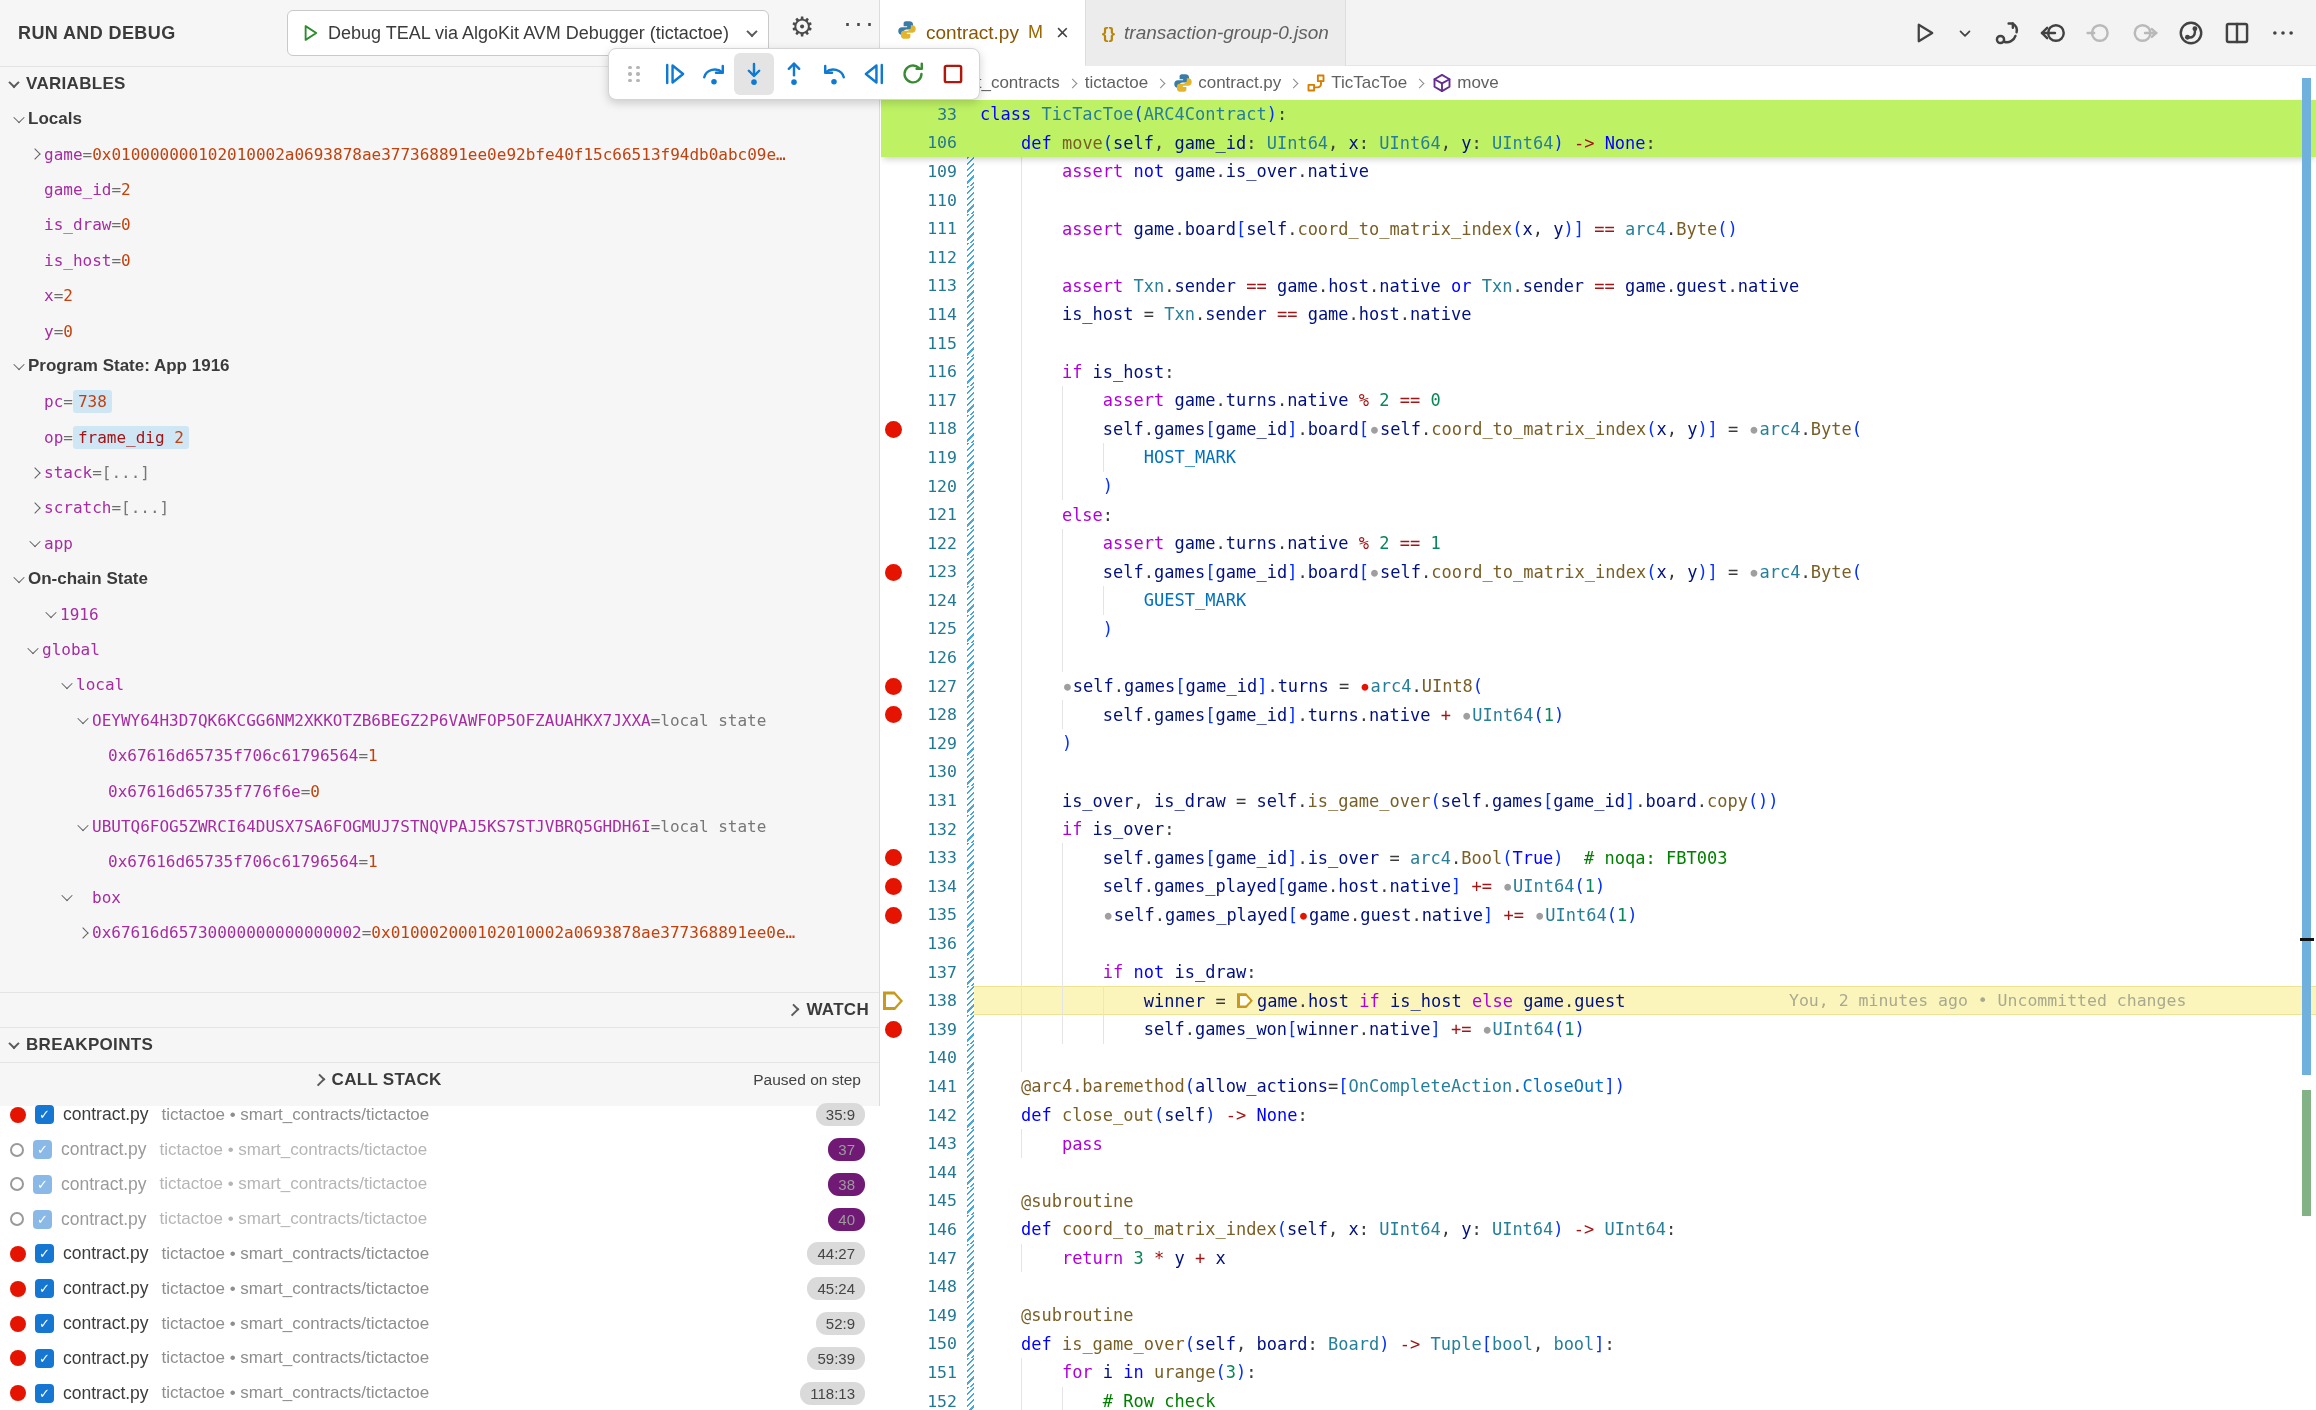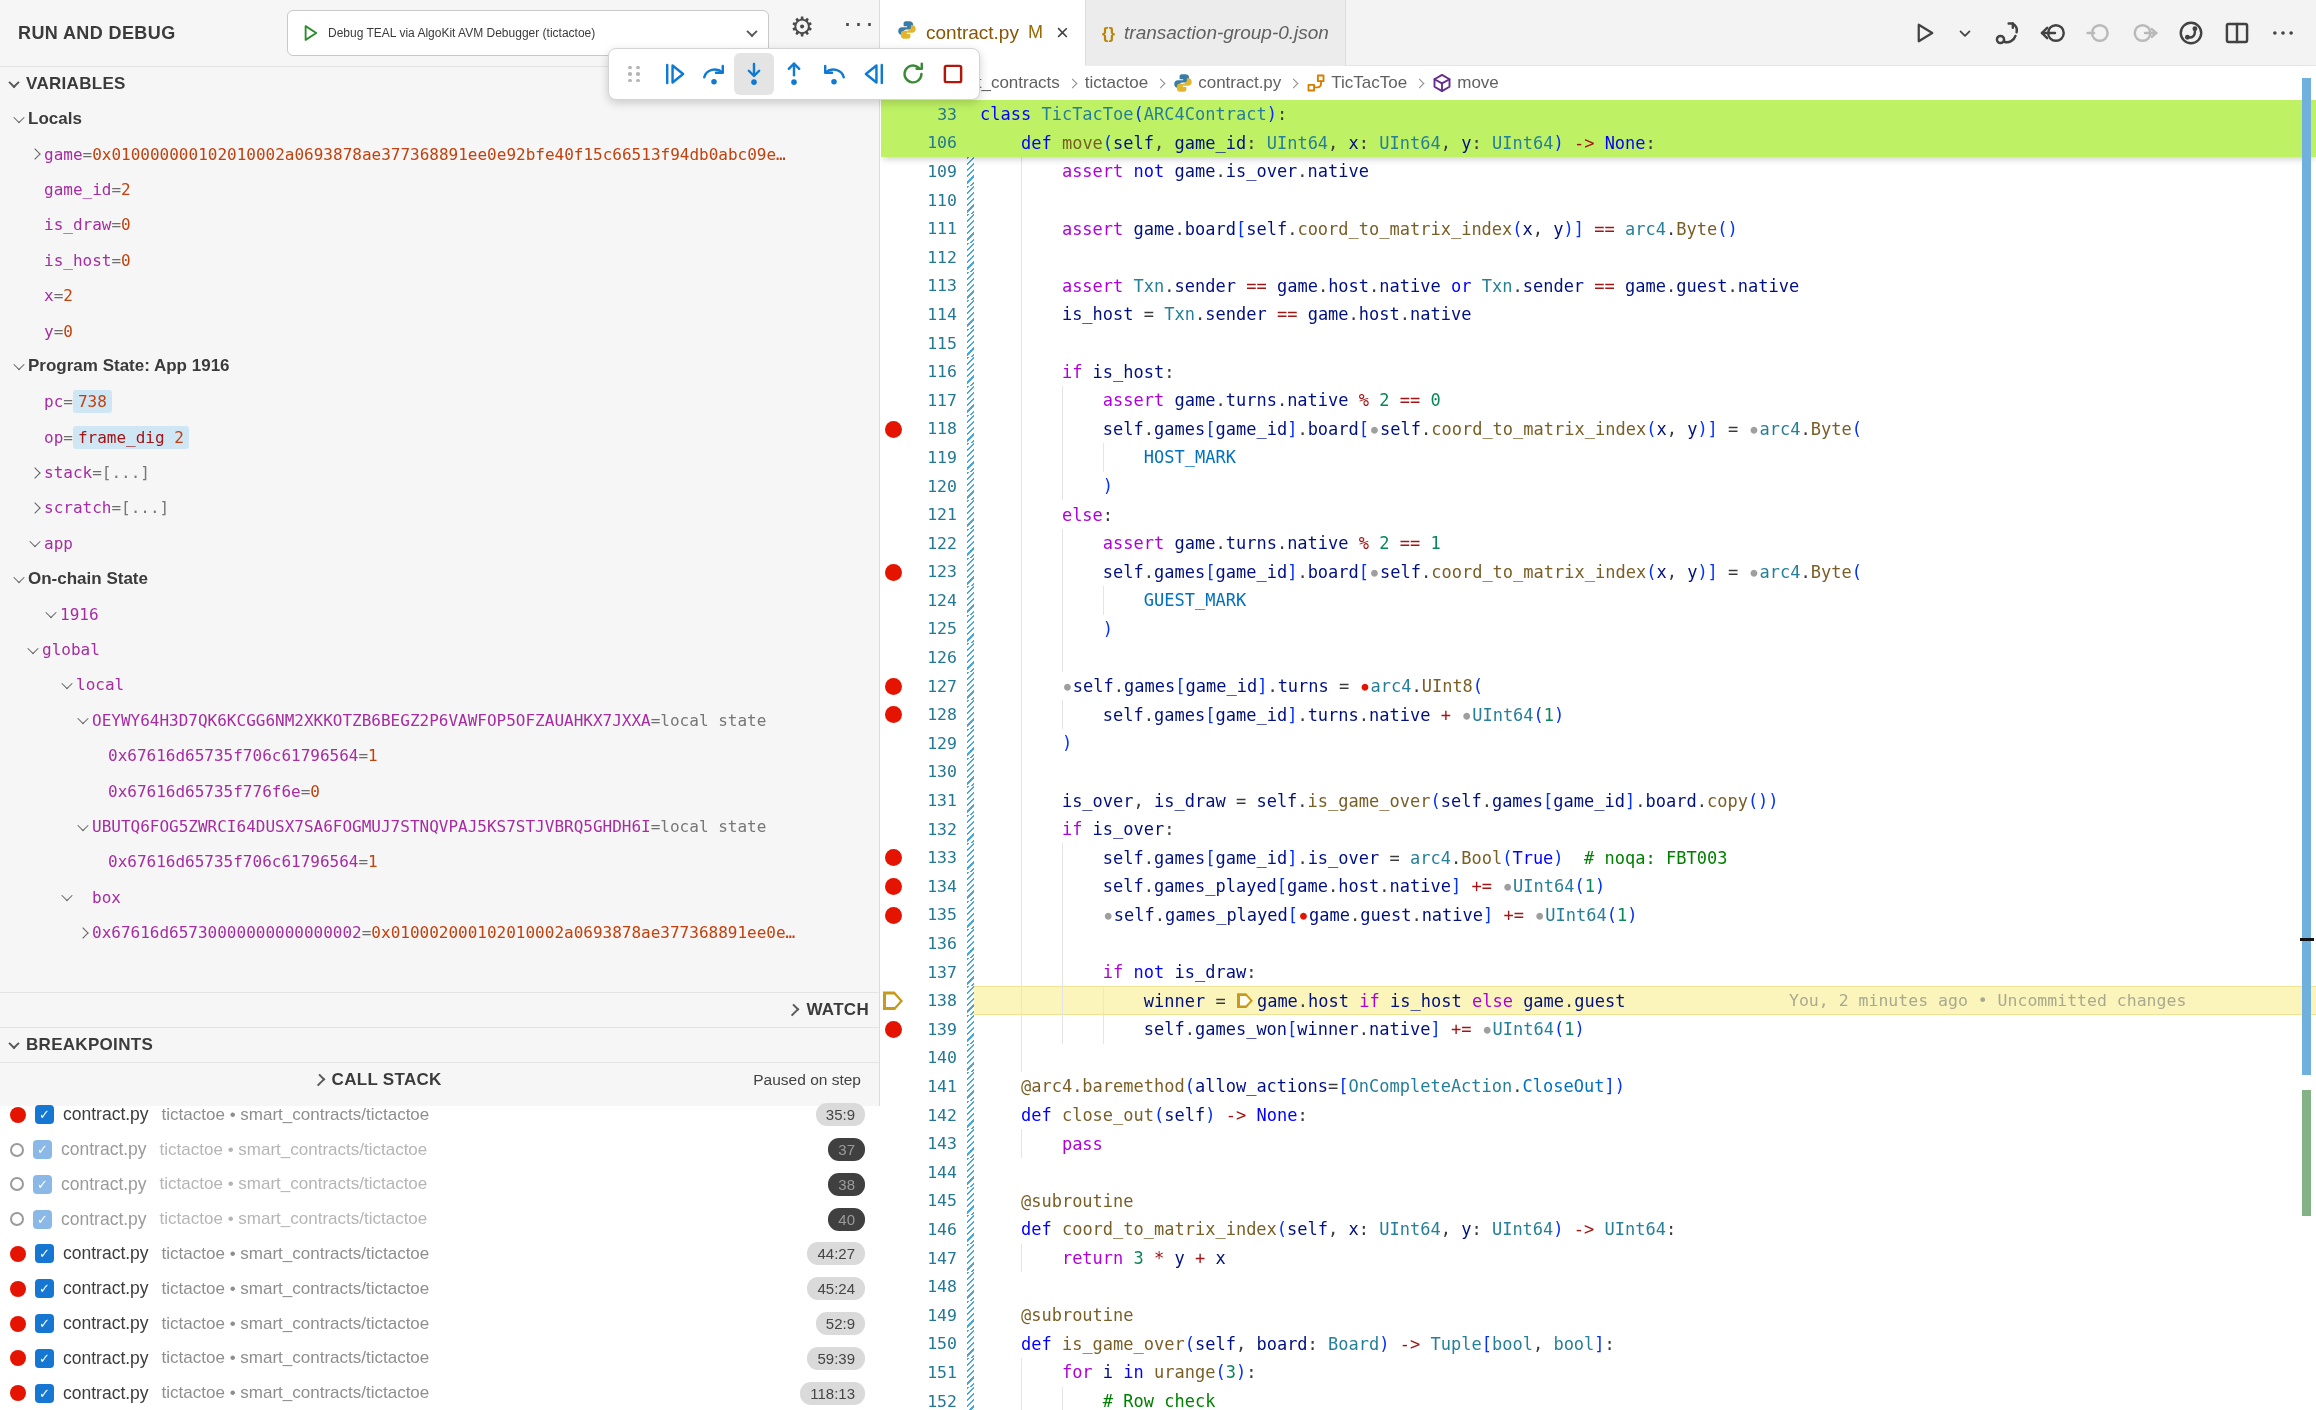--- a/index.html
+++ b/index.html
@@ -7,21 +7,21 @@
     font-family:"Liberation Sans", sans-serif; }
   #root { position:relative; width:2316px; height:1410px; background:#fff; }
 
   
   #sidebar { position:absolute; left:0; top:0; width:880px; height:1106px;
     background:#f6f6f6; border-right:1px solid #dcdcdc; display:flex; flex-direction:column; }
   #sb-header { height:66px; display:flex; align-items:center; padding:0 18px; flex:none; position:relative;}
   #sb-title { font-size:18px; font-weight:700; color:#3b3b3b; letter-spacing:.4px; }
   #launch { position:absolute; left:287px; top:10px; width:482px; height:46px; background:#fff;
     border:1px solid #c9c9c9; border-radius:6px; display:flex; align-items:center; padding:0 12px; gap:8px; }
-  #launch-label { font-size:12px; color:#3b3b3b; white-space:nowrap; overflow:hidden; flex:1; }
+  #launch-label { font-size:18px; color:#3b3b3b; white-space:nowrap; overflow:hidden; flex:1; }
   .chev { width:8px; height:8px; border-right:2px solid #5a5a5a; border-bottom:2px solid #5a5a5a;
     display:inline-block; flex:none; }
   .chev.down { transform:rotate(45deg) translate(-1px,-1px); }
   .chev.right { transform:rotate(-45deg); }
   #gear { position:absolute; left:790px; top:14px; font-size:27px; color:#4a4a4a; line-height:1; }
   #sb-dots { position:absolute; left:843px; top:8px; font-size:27px; color:#4a4a4a; letter-spacing:2px;}
 
   .sect-head { height:35px; display:flex; align-items:center; gap:8px; padding:0 10px;
     border-top:1px solid #e4e4e4; flex:none; }
   .sect-head .lbl { font-size:17px; font-weight:700; color:#3b3b3b; letter-spacing:.3px; }
@@ -43,21 +43,21 @@
   .bpdot { width:16px; height:16px; border-radius:50%; background:#e51400; flex:none; }
   .bpdot.off { background:transparent; border:2px solid #9a9a9a; width:14px; height:14px; }
   .cbx { width:19px; height:19px; border-radius:4px; background:#1677d2; color:#fff; font-size:13px;
     display:flex; align-items:center; justify-content:center; flex:none; }
   .bprow.dim .cbx { background:#8ab9e8; }
   .bpfile { font-size:17.5px; color:#3c3c3c; }
   .bppath { font-size:17px; color:#8e8e8e; margin-left:4px; }
   .bprow.dim .bpfile { color:#9a9a9a; } .bprow.dim .bppath { color:#b5b5b5; }
   .bpbadge { margin-left:auto; background:#dadada; border-radius:11px; padding:3px 10px;
     font-size:15px; color:#454545; }
-  .bprow.dim .bpbadge { background:#404040; color:#9b9b9b; }
+  .bprow.dim .bpbadge { background:#701a75; color:#9b9b9b; }
   #sb-spacer { height:42px; flex:none; }
 
   
   #editor { position:absolute; left:881px; top:0; right:0; height:1410px; background:#fff; }
   #tabbar { position:absolute; left:0; top:0; right:0; height:66px; background:#f3f3f3;
     border-bottom:1px solid #e5e5e5; display:flex; }
   .tab { height:66px; display:flex; align-items:center; gap:9px; padding:0 16px;
     border-right:1px solid #ddd; font-size:19px; }
   .tab.active { background:#fff; border-bottom:1px solid #fff; }
   .tab.inactive { background:#ececec; color:#616161; }

